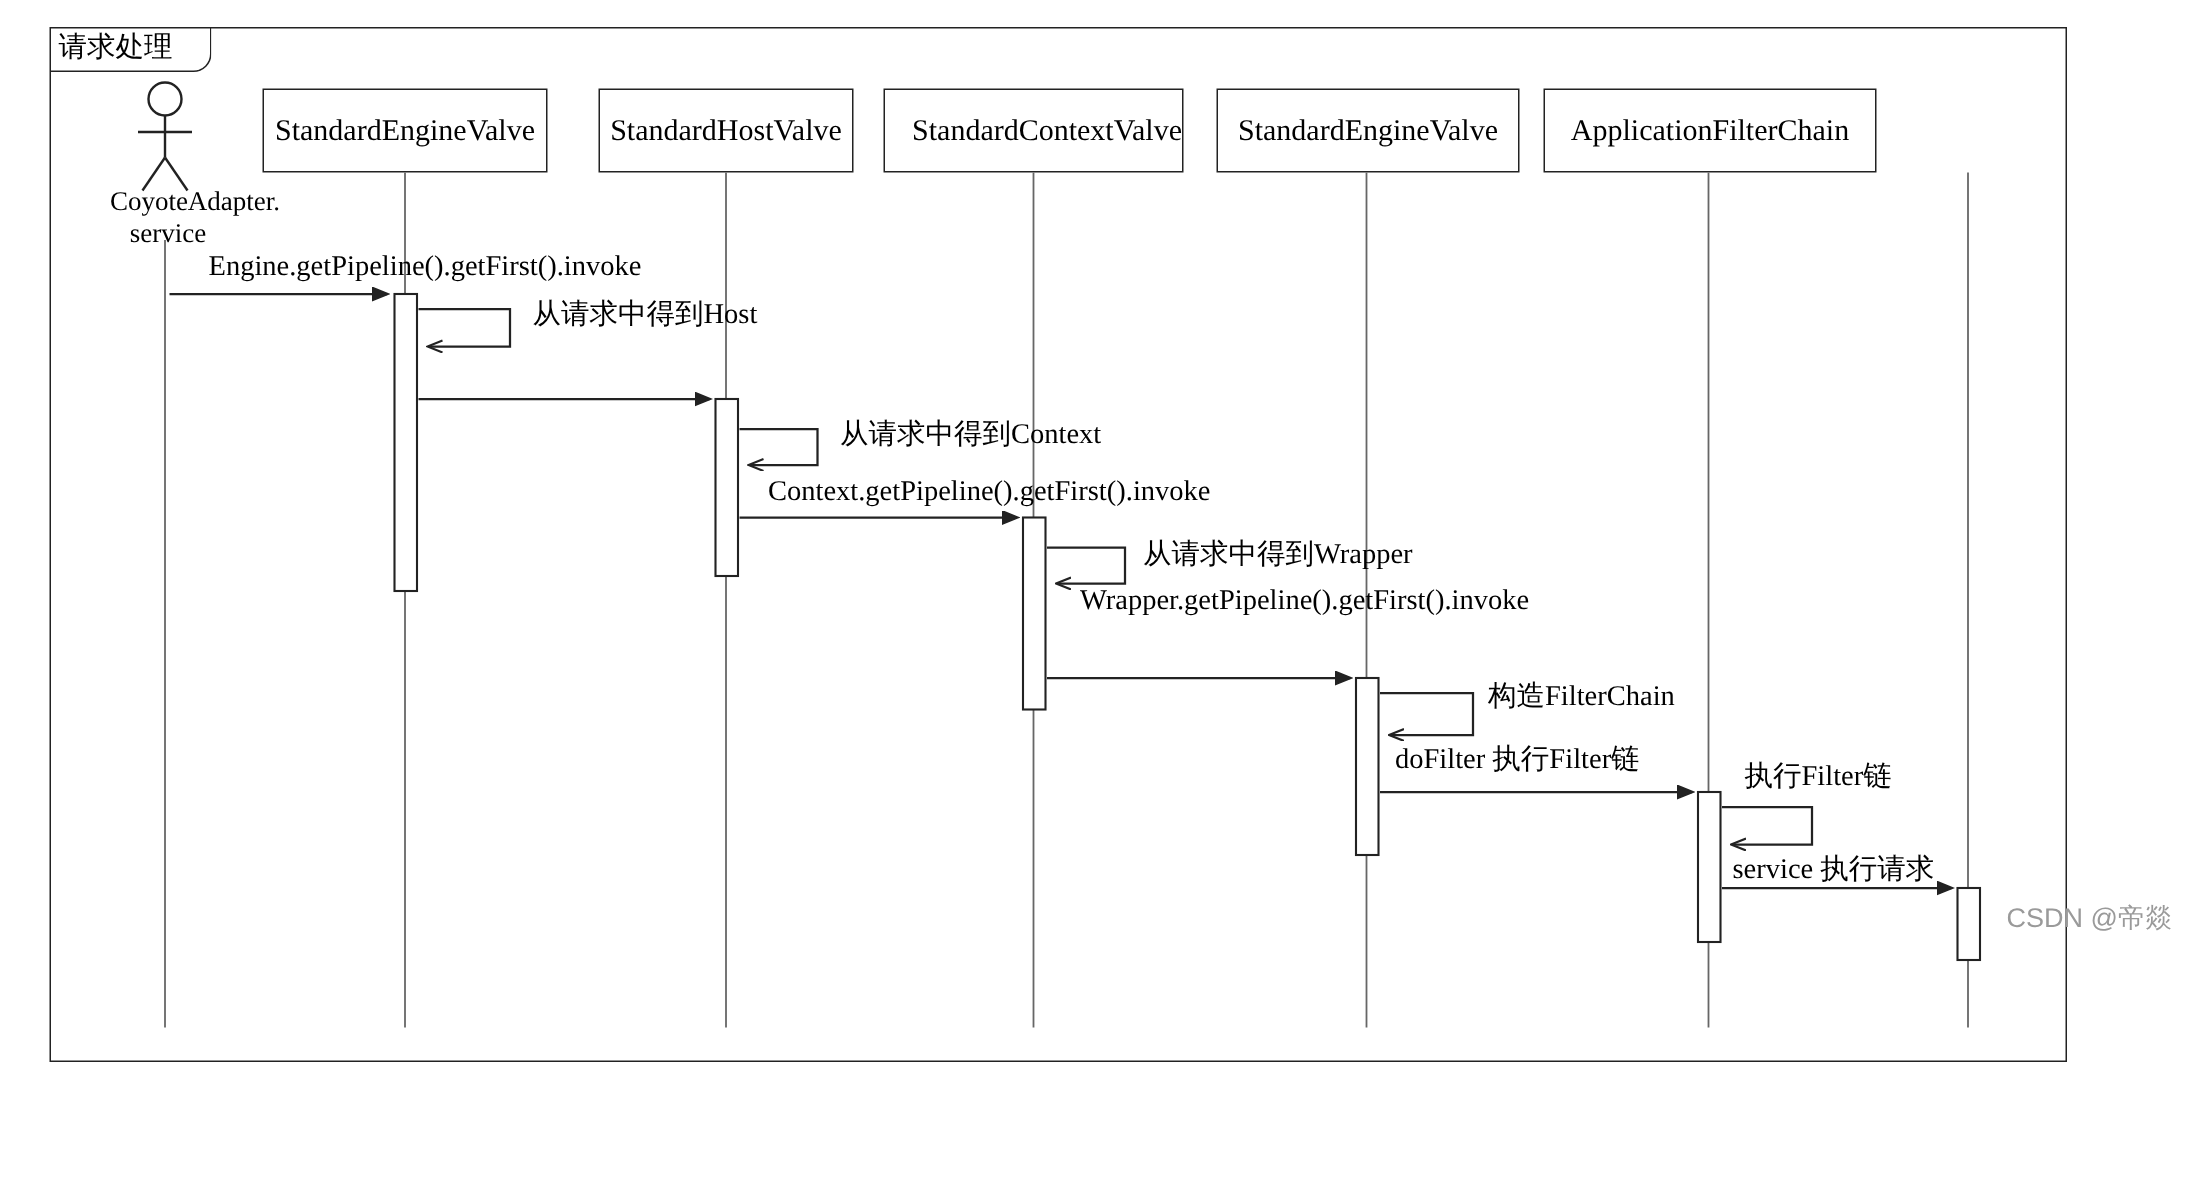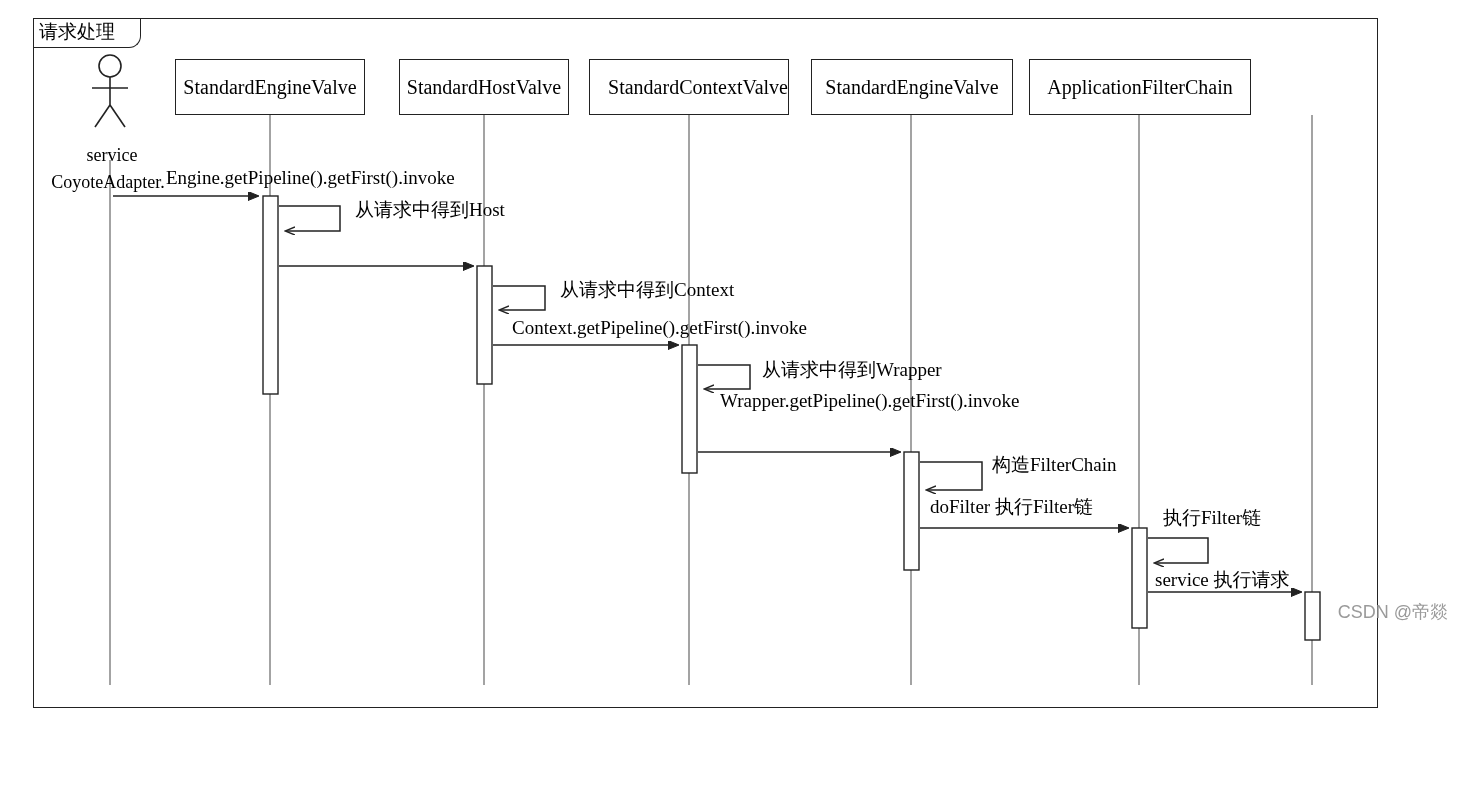--- a/index.html
+++ b/index.html
@@ -183,24 +183,24 @@
   <div class="lifeline-box" style="left:589px; top:59px; width:200px; height:56px;justify-content:flex-end;">
     <span>StandardContextValve</span>
   </div>
   <div class="lifeline-box" style="left:811px; top:59px; width:202px; height:56px;">
     <span>StandardEngineValve</span>
   </div>
   <div class="lifeline-box" style="left:1029px; top:59px; width:222px; height:56px;">
     <span>ApplicationFilterChain</span>
   </div>
 
-  <div class="actor-label" style="left:38px; top:124px; width:140px;margin-top:48px;">CoyoteAdapter.</div>
+  <div class="actor-label" style="left:60px; top:124px; width:140px;">CoyoteAdapter.</div>
   <div class="actor-label" style="left:42px; top:145px; width:140px;">service</div>
 
-  <div class="msg-label" style="left:166px; top:168px;">Engine.getPipeline().getFirst().invoke</div>
+  <div class="msg-label" style="left:139px; top:168px;">Engine.getPipeline().getFirst().invoke</div>
   <div class="msg-label" style="left:355px; top:200px;">从请求中得到Host</div>
   <div class="msg-label" style="left:560px; top:280px;">从请求中得到Context</div>
   <div class="msg-label" style="left:512px; top:318px;">Context.getPipeline().getFirst().invoke</div>
   <div class="msg-label" style="left:762px; top:360px;">从请求中得到Wrapper</div>
   <div class="msg-label" style="left:720px; top:391px;">Wrapper.getPipeline().getFirst().invoke</div>
   <div class="msg-label" style="left:992px; top:455px;">构造FilterChain</div>
   <div class="msg-label" style="left:930px; top:497px;">doFilter 执行Filter链</div>
   <div class="msg-label" style="left:1163px; top:508px;">执行Filter链</div>
   <div class="msg-label" style="left:1155px; top:570px;">service 执行请求</div>
 

